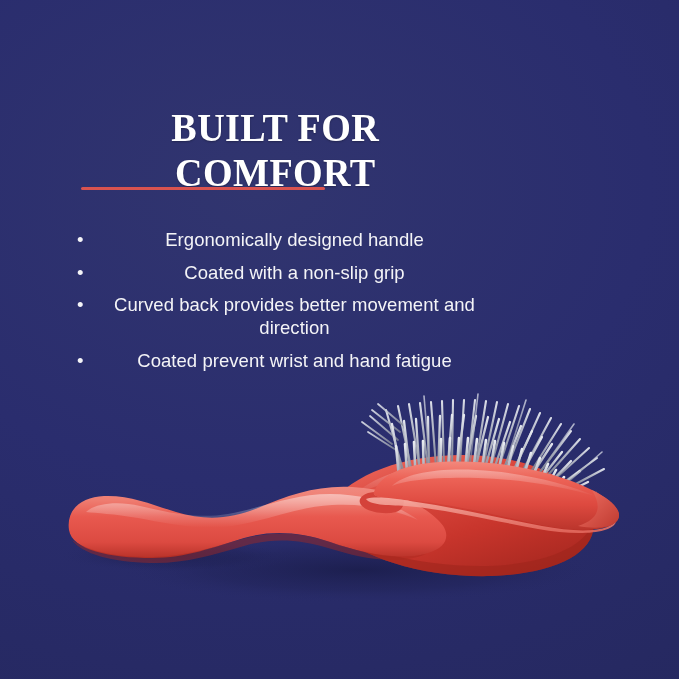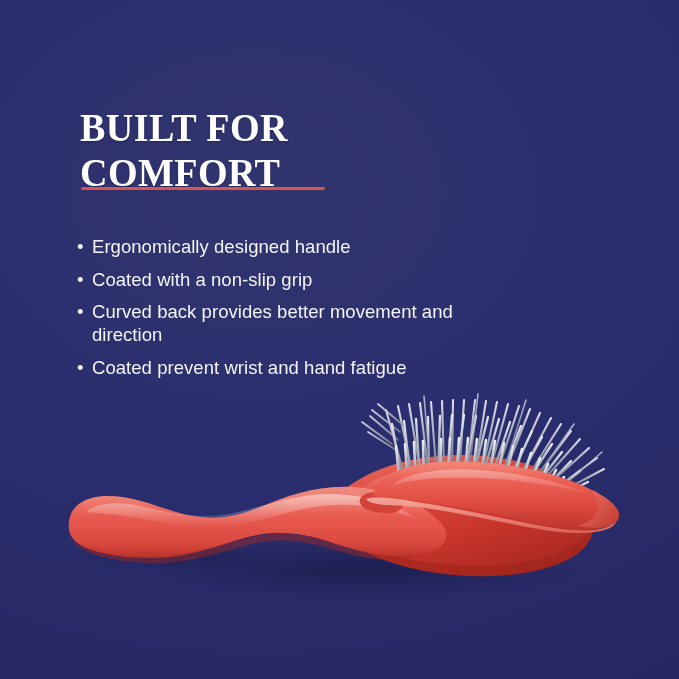--- a/index.html
+++ b/index.html
@@ -13,20 +13,21 @@
     font-family: "Liberation Sans", sans-serif;
     background: #2a2d6e;
   }
 
   #stage {
     position: relative;
     width: 679px;
     height: 679px;
     background: #2a2d6e;
     overflow: hidden;
+    text-align: center;
   }
 
   
   #bg-gradient {
     position: absolute;
     inset: 0;
     background:
       radial-gradient(120% 90% at 38% 28%, #31356f 0%, #2a2d6e 48%, #25285f 100%);
     pointer-events: none;
   }
@@ -83,21 +84,20 @@
     margin-bottom: 9.5px;
   }
   #bullets li .bdot {
     position: absolute;
     left: 0;
     top: 0;
     line-height: 23px;
   }
   #bullets li .btext {
     display: block;
-    margin-top: 7px;
   }
 
   
   #product {
     position: absolute;
     left: 0;
     top: 0;
     width: 679px;
     height: 679px;
     pointer-events: none;

